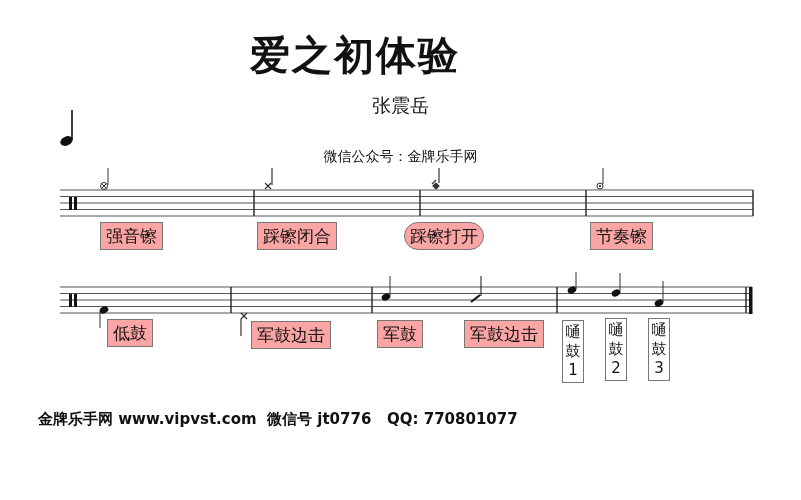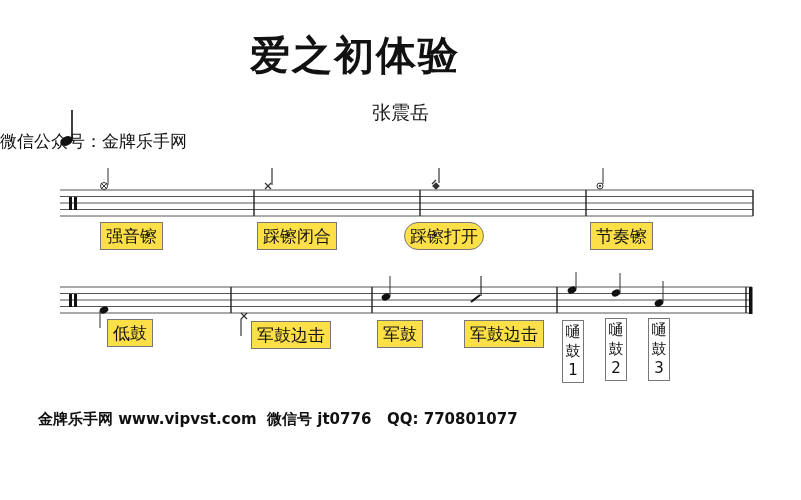--- a/index.html
+++ b/index.html
@@ -1,24 +1,24 @@
 <!DOCTYPE html>
 <html><head>
 <meta charset="utf-8">
 <style>
   html, body { margin:0; padding:0; }
   body { width:801px; height:500px; background:#ffffff; position:relative; overflow:hidden;
          font-family:"DejaVu Sans", sans-serif; color:#111; }
   .abs { position:absolute; }
   .title { left:0; width:710px; top:28px; text-align:center; font-size:40px; font-weight:bold; letter-spacing:2px; }
-  .composer { left:0; width:801px; top:100px; text-align:center; font-size:19px; }
-  .wechat-line { left:0; width:801px; top:130px; font-size:17px; }
+  .composer { left:0; width:801px; top:93px; text-align:center; font-size:19px; }
+  .wechat-line { left:0; width:801px; top:148px; text-align:center; font-size:14px; }
   .tempo { left:58px; top:108px; font-family:"DejaVu Serif", serif; font-style:italic; font-weight:bold; font-size:33px; display:flex; align-items:flex-end; }
   .tempo-note { width:26px; height:40px; position:relative; }
-  .label-box { position:absolute; border:1px solid #777; background:#fde047; font-size:17px; padding:1px 5px; line-height:24px; white-space:nowrap; }
+  .label-box { position:absolute; border:1px solid #777; background:#fca5a5; font-size:17px; padding:1px 5px; line-height:24px; white-space:nowrap; }
   .label-vert { position:absolute; border:1px solid #777; background:#fff; font-size:15px; width:16px; text-align:center; line-height:19px; padding:2px 2px; }
   .footer { left:38px; top:410px; font-size:15px; font-weight:bold; white-space:pre; }
   svg.staff { position:absolute; left:0; top:0; }
 </style>
 </head>
 <body>
 
 <div class="abs title">爱之初体验</div>
 <div class="abs composer">张震岳</div>
 <div class="abs wechat-line">微信公众号：金牌乐手网</div>

